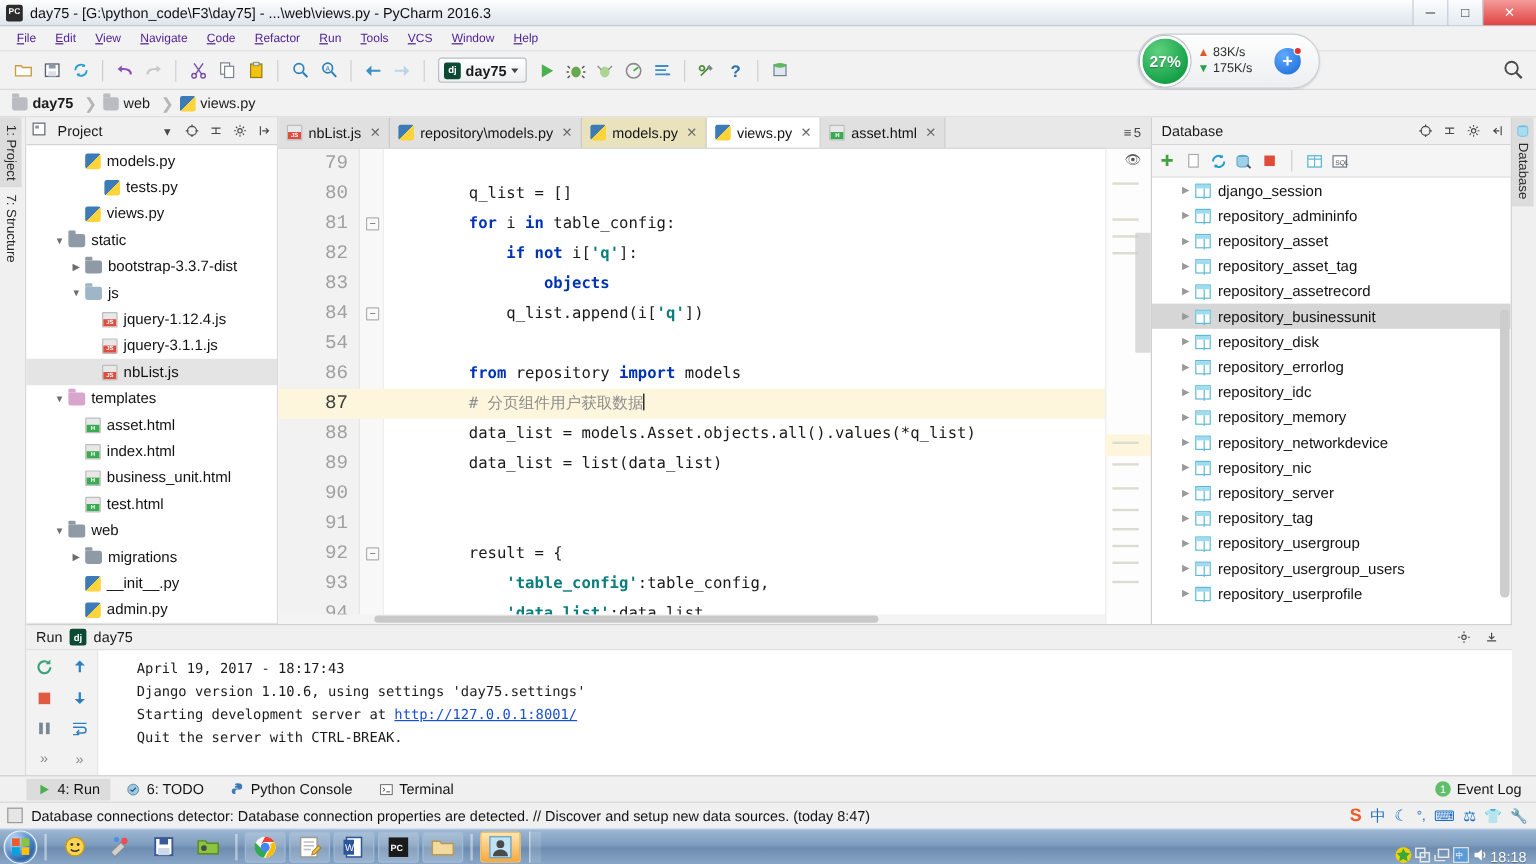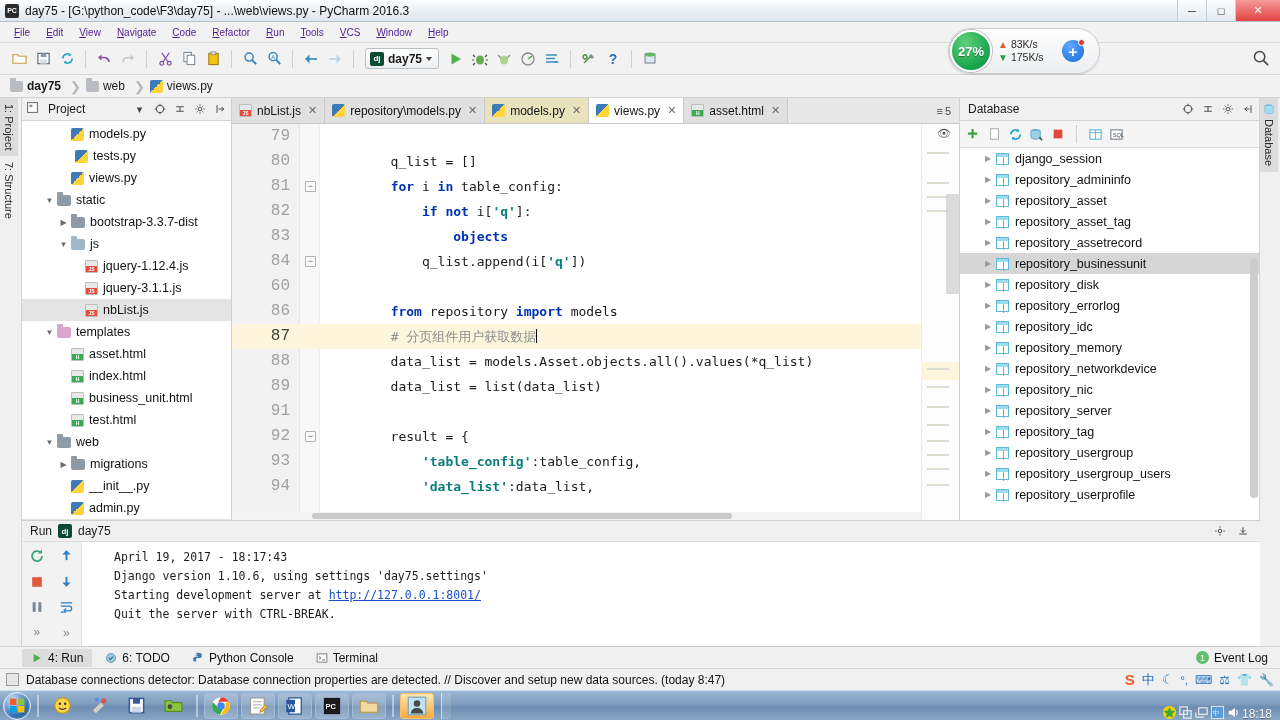--- a/index.html
+++ b/index.html
@@ -548,21 +548,21 @@
             <path d="M4 3v10M6 8h7M10 5l3 3-3 3" stroke="#4a4a4a" stroke-width="1.3" fill="none"></path>
           </svg>
       </span>
     </div>
     <div class="tree" id="projecttree">
         <div class="trow" style="padding-left: 34px;">
           <span class="tw"></span>
           <span class="ticon py-ic"></span>
           <span>models.py</span>
         </div>
-        <div class="trow" style="padding-left: 38px;">
+        <div class="trow" style="padding-left: 50px;">
           <span class="tw"></span>
           <span class="ticon py-ic"></span>
           <span>tests.py</span>
         </div>
         <div class="trow" style="padding-left: 34px;">
           <span class="tw"></span>
           <span class="ticon py-ic"></span>
           <span>views.py</span>
         </div>
         <div class="trow" style="padding-left: 20px;">
@@ -704,38 +704,42 @@
           <div class="ln">
             <span class="num">83</span>
             <span class="code">                <span class="kw">objects</span></span>
           </div>
           <div class="ln">
             <span class="num">84</span>
             <span class="code">            q_list.append(i[<span class="str">'</span><span class="str">q</span><span class="str">'</span>])</span>
             <span class="foldmark" style="top: 7px;">−</span>
           </div>
           <div class="ln">
-            <span class="num">60</span>
+            <span class="num">54</span>
             <span class="code"></span>
           </div>
           <div class="ln">
             <span class="num">86</span>
             <span class="code">        <span class="kw">from</span> repository <span class="kw">import</span> models</span>
           </div>
           <div class="ln hl">
             <span class="num">87</span>
             <span class="code">        <span class="cmt"># 分页组件用户获取数据</span><span class="caretbar"></span></span>
           </div>
           <div class="ln">
             <span class="num">88</span>
             <span class="code">        data_list = models.Asset.objects.all().values(*q_list)</span>
           </div>
           <div class="ln">
             <span class="num">89</span>
             <span class="code">        data_list = list(data_list)</span>
+          </div>
+          <div class="ln">
+            <span class="num">90</span>
+            <span class="code"></span>
           </div>
           <div class="ln">
             <span class="num">91</span>
             <span class="code"></span>
           </div>
           <div class="ln">
             <span class="num">92</span>
             <span class="code">        result = {</span>
             <span class="foldmark" style="top: 7px;">−</span>
           </div>

